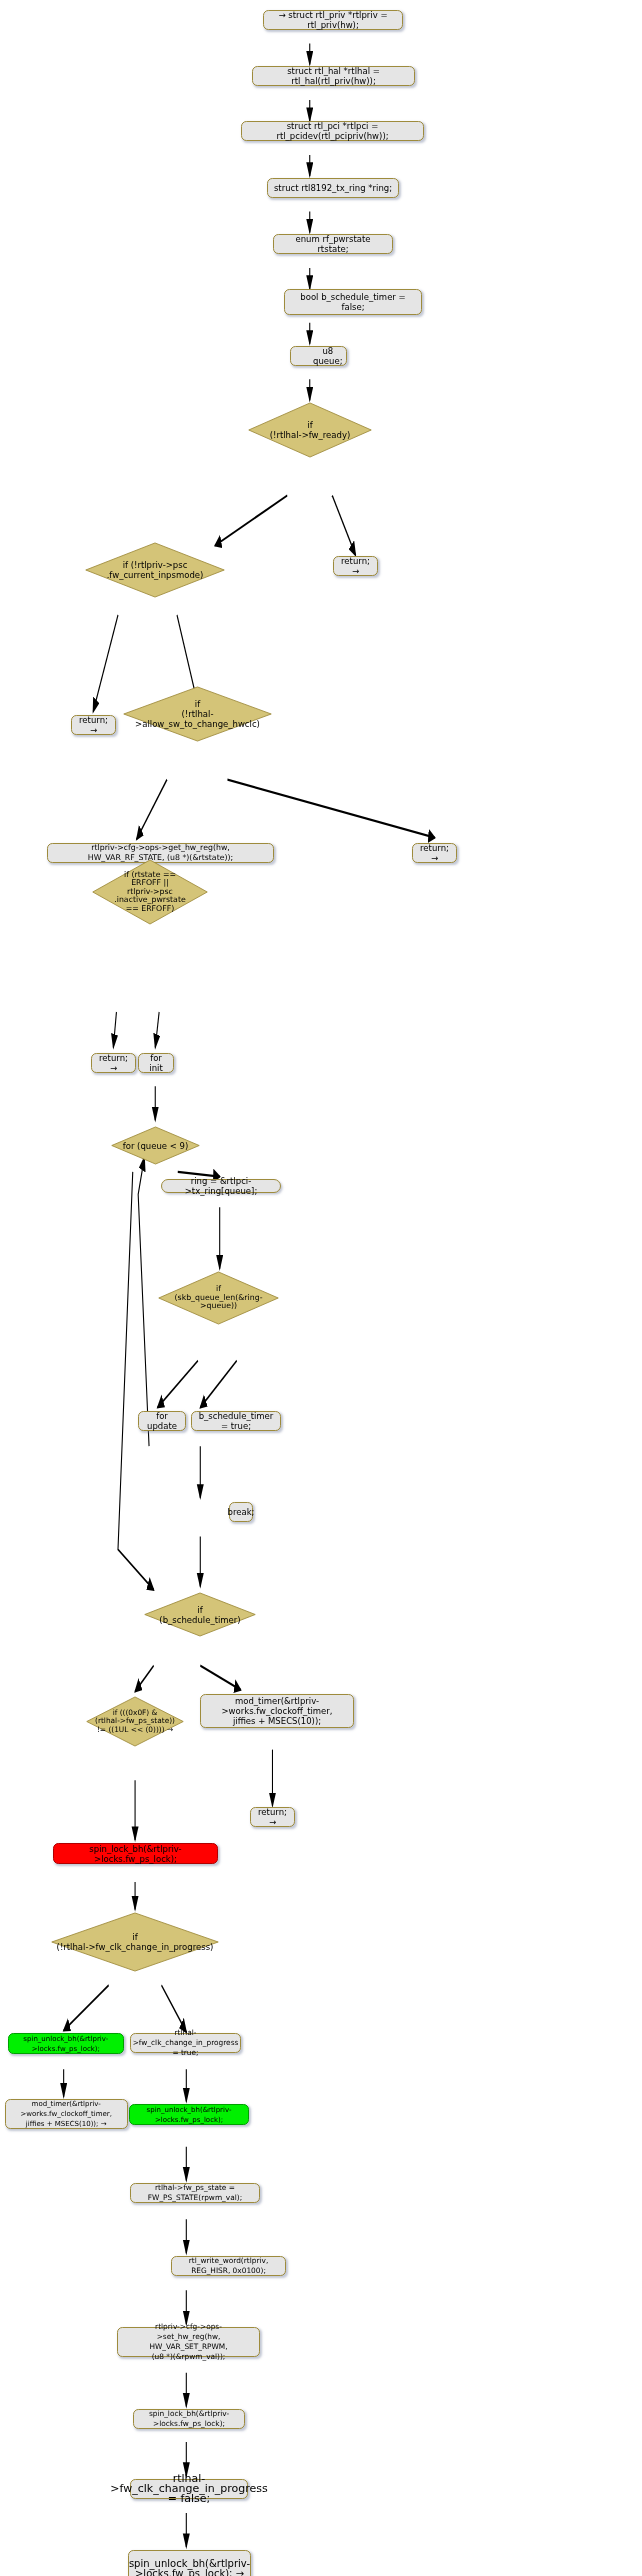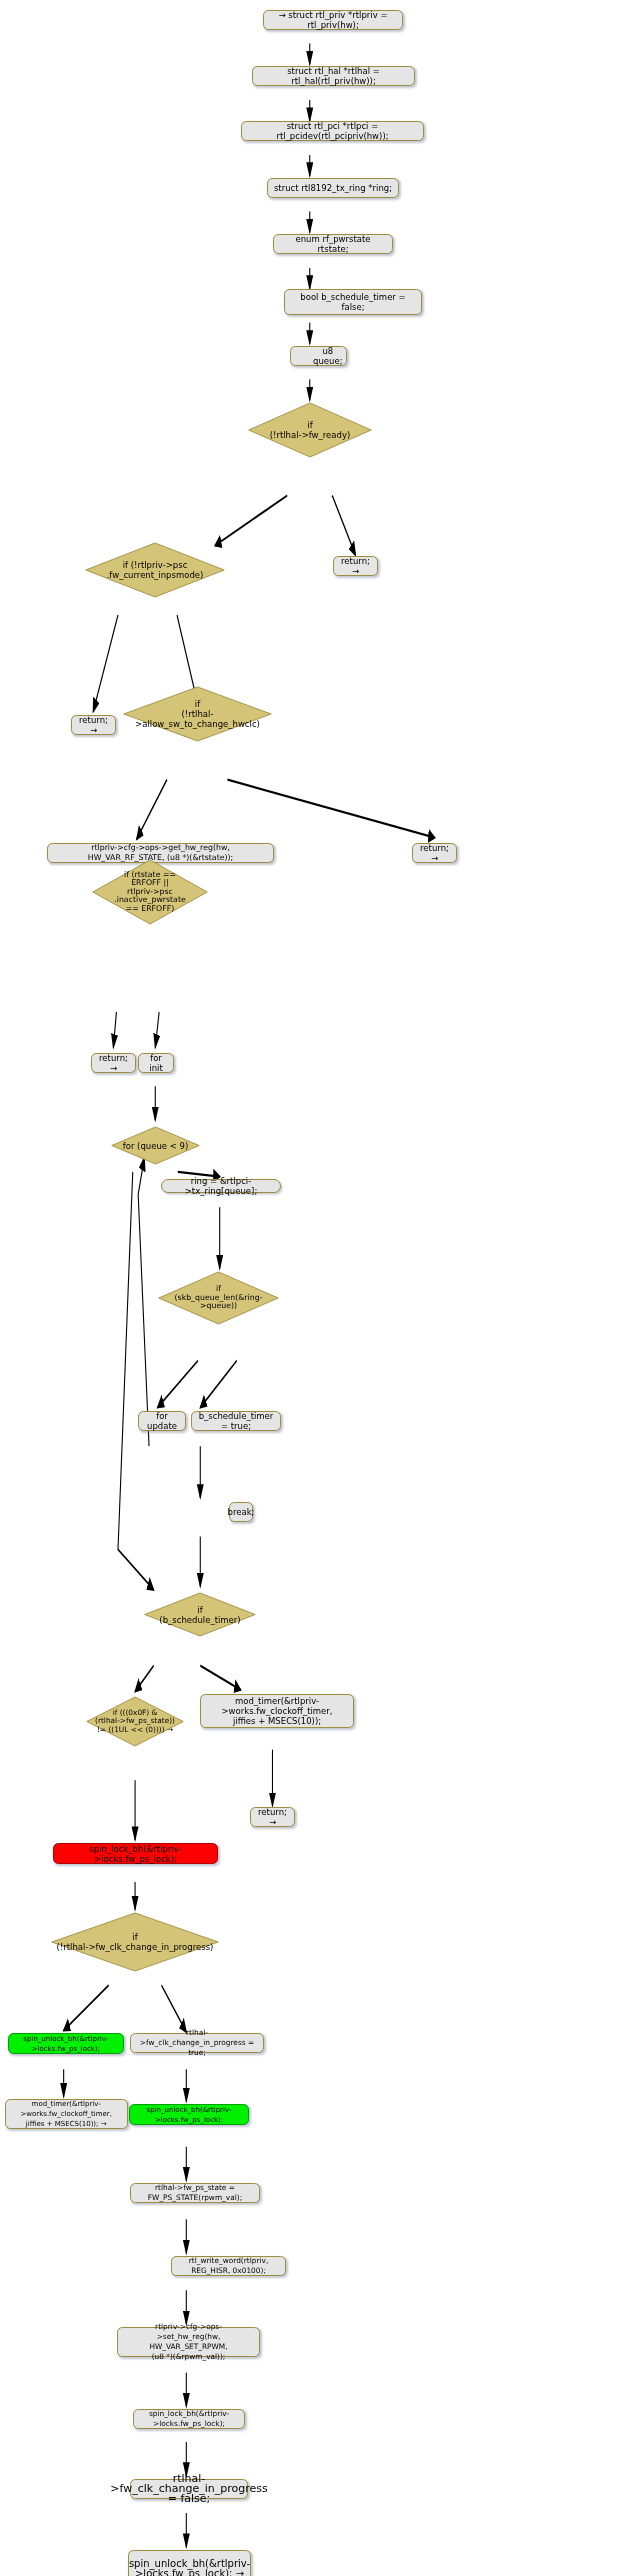--- a/index.html
+++ b/index.html
@@ -249,21 +249,21 @@
         <polygon points="108,1 215,31 108,61 1,31" fill="#D4C478" stroke="#9E8B3C" stroke-width="1"></polygon>
       </svg>
     <span class="diamond-label">if
 (!rtlhal-&gt;fw_clk_change_in_progress)</span>
   </div>
 
   <div class="node box green" style="left: 7.8px; top: 2033px; width: 116px; height: 21.4px; font-size: 7px;">spin_unlock_bh(&amp;rtlpriv-&gt;locks.fw_ps_lock);</div>
   <div class="node box" style="left: 4.7px; top: 2099px; width: 123px; height: 30px; font-size: 7px;">mod_timer(&amp;rtlpriv-&gt;works.fw_clockoff_timer,
 jiffies + MSECS(10)); →</div>
 
-  <div class="node box" style="left: 130px; top: 2033px; width: 134px; height: 20.4px; font-size: 7.4px;">rtlhal-&gt;fw_clk_change_in_progress = true;</div>
+  <div class="node box" style="left: 130px; top: 2033px; width: 111px; height: 20.4px; font-size: 7.4px;">rtlhal-&gt;fw_clk_change_in_progress = true;</div>
   <div class="node box green" style="left: 129px; top: 2104px; width: 120px; height: 21.4px; font-size: 7px;">spin_unlock_bh(&amp;rtlpriv-&gt;locks.fw_ps_lock);</div>
   <div class="node box" style="left: 130px; top: 2183px; width: 130px; height: 20.4px; font-size: 7.4px;">rtlhal-&gt;fw_ps_state = FW_PS_STATE(rpwm_val);</div>
   <div class="node box" style="left: 131px; top: 2256px; width: 115px; height: 20.4px; font-size: 7.4px; margin-left: 40px;">rtl_write_word(rtlpriv, REG_HISR, 0x0100);</div>
   <div class="node box" style="left: 117px; top: 2327px; width: 143px; height: 30px; font-size: 7.4px;">rtlpriv-&gt;cfg-&gt;ops-&gt;set_hw_reg(hw, HW_VAR_SET_RPWM,
 (u8 *)(&amp;rpwm_val));</div>
   <div class="node box" style="left: 133px; top: 2409px; width: 112px; height: 20.4px; font-size: 7.4px;">spin_lock_bh(&amp;rtlpriv-&gt;locks.fw_ps_lock);</div>
   <div class="node box" style="left: 130px; top: 2479px; width: 118px; height: 20.4px; font-size: 11px;">rtlhal-&gt;fw_clk_change_in_progress = false;</div>
   <div class="node box" style="left: 128px; top: 2550px; width: 123px; height: 37px; font-size: 10px;">spin_unlock_bh(&amp;rtlpriv-&gt;locks.fw_ps_lock); →</div>
 
 </div>

